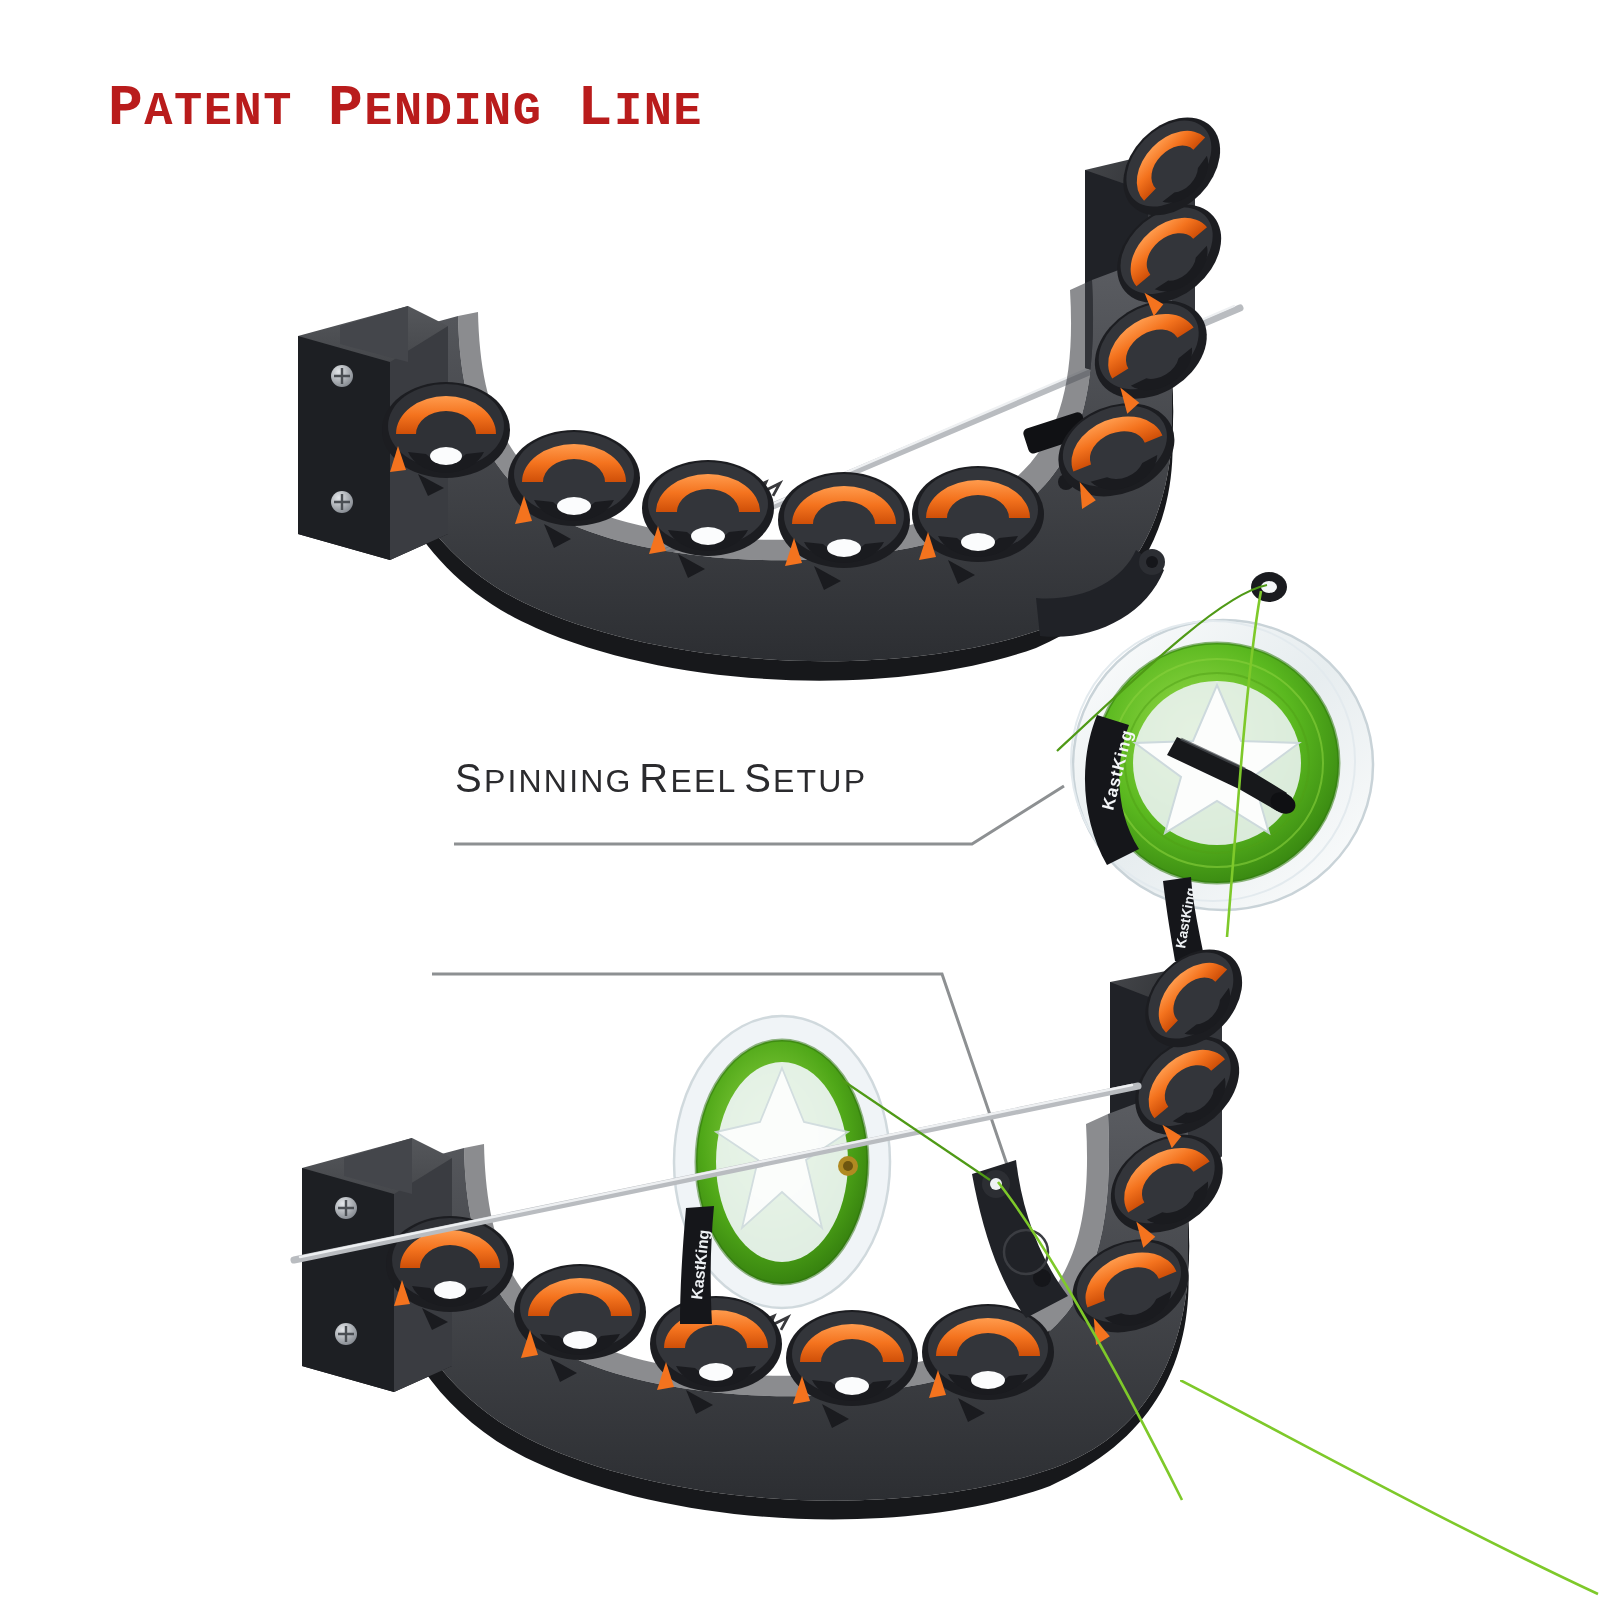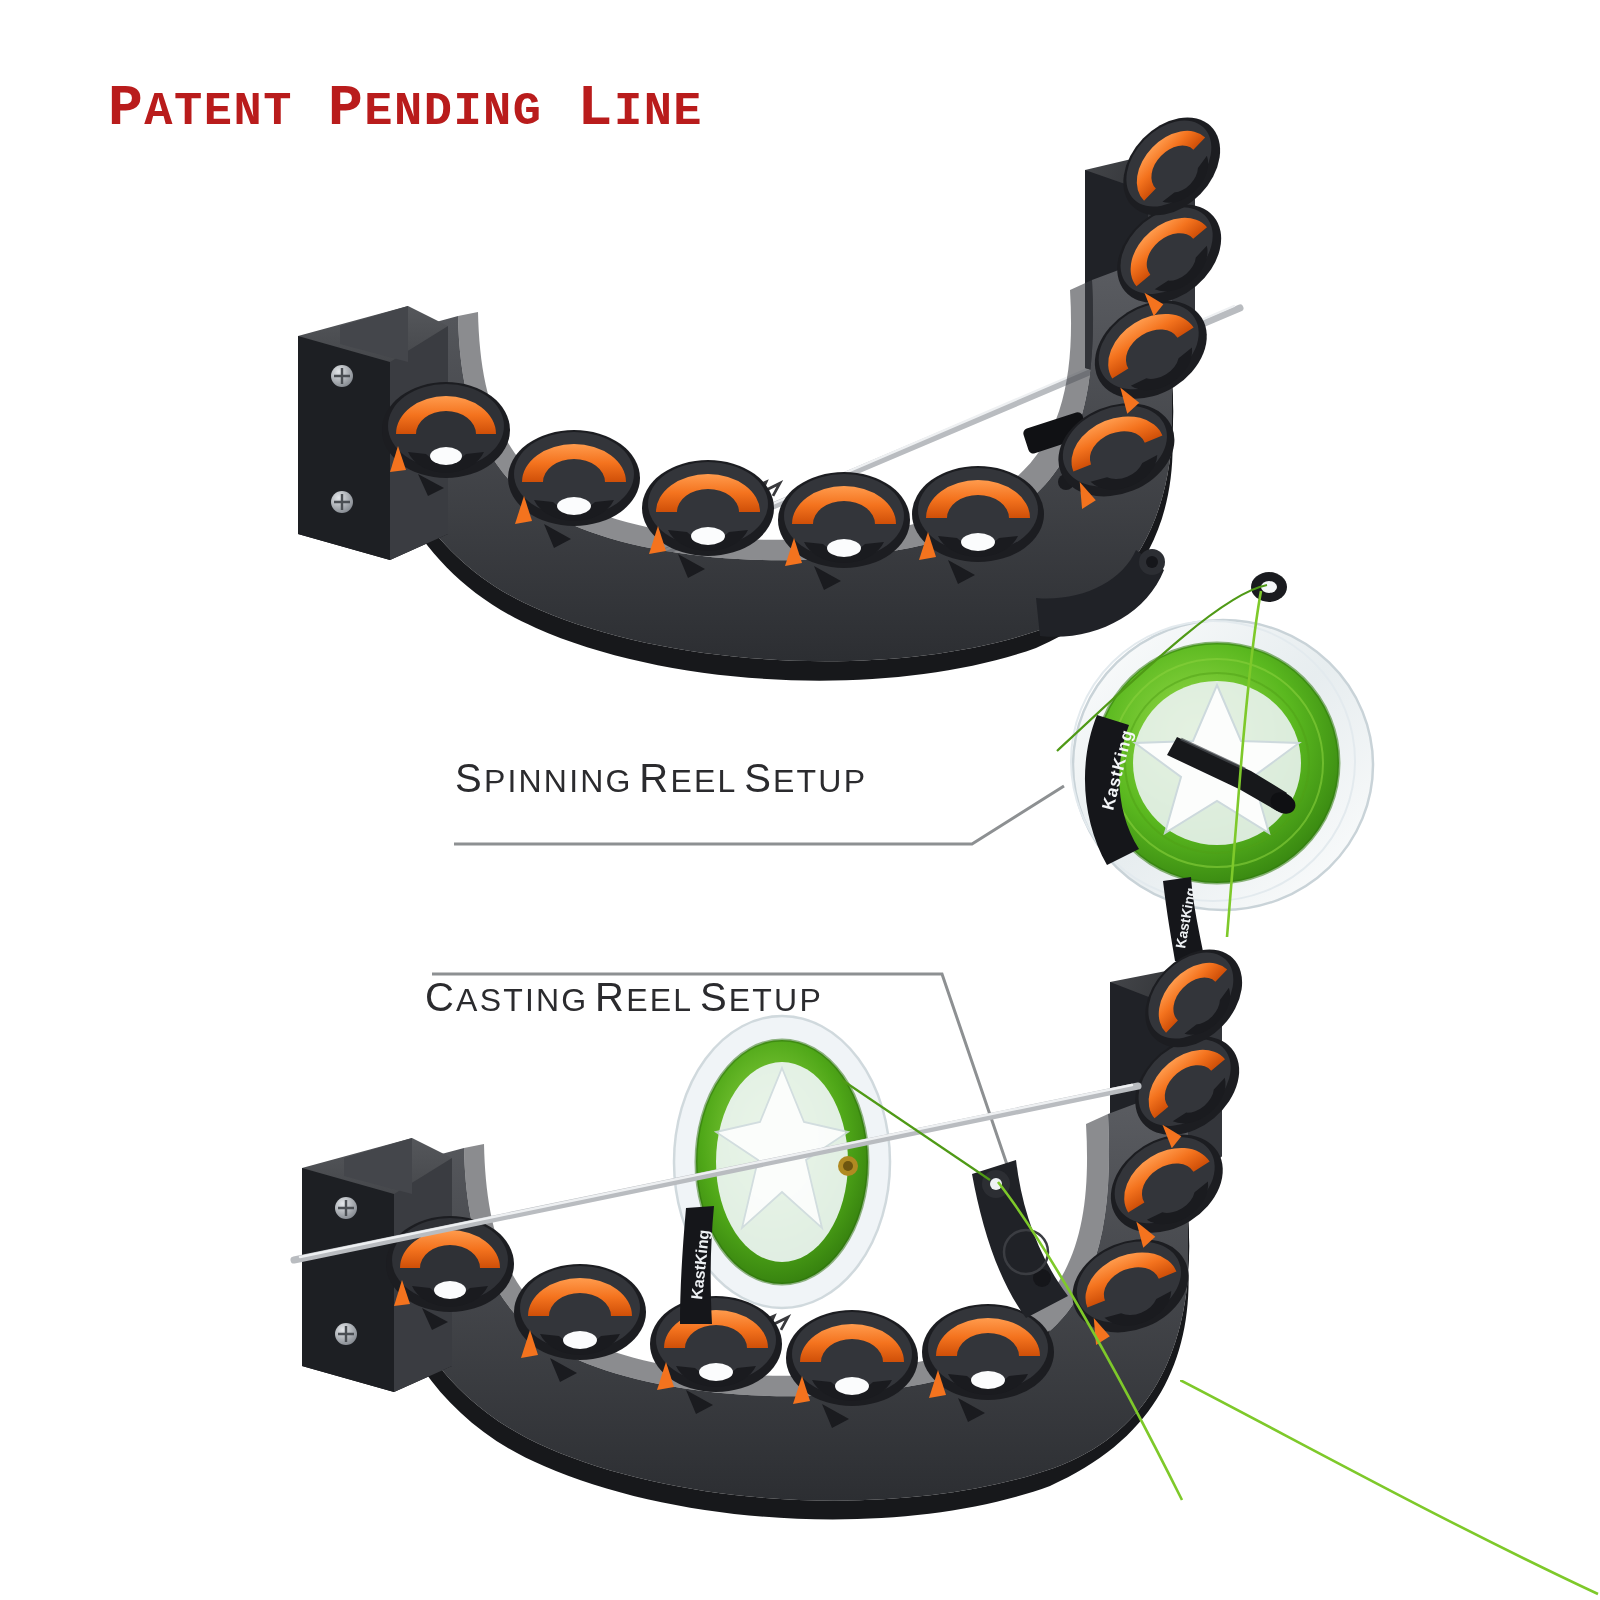--- a/index.html
+++ b/index.html
@@ -307,23 +307,20 @@
     </svg>
   </div>
 
   <div class="callout" id="callout-spinning">
     <div class="txt"><span class="w"><span class="cap">S</span><span class="sm">PINNING</span></span> <span class="w"><span class="cap">R</span><span class="sm">EEL</span></span> <span class="w"><span class="cap">S</span><span class="sm">ETUP</span></span></div>
   </div>
   <svg class="leadline" style="left:452px;top:784px;" width="660" height="70" viewBox="0 0 660 70">
     <path d="M2,60 L520,60 L612,2"></path>
   </svg>
 
-  <div class="callout" id="callout-casting">
-    <div class="txt"><span class="w"><span class="cap">C</span><span class="sm">ASTING</span></span> <span class="w"><span class="cap">R</span><span class="sm">EEL</span></span> <span class="w"><span class="cap">S</span><span class="sm">ETUP</span></span></div>
-  </div>
   <svg class="leadline" style="left:430px;top:970px;" width="620" height="270" viewBox="0 0 620 270">
     <path d="M2,4 L512,4 L600,262"></path>
   </svg>
 
   <div class="unit" id="rack-bottom" style="left:282px;top:960px;">
     <svg class="prod" width="1140" height="600" viewBox="0 0 1140 600">
       <defs>
         <linearGradient id="b2blk1" x1="0" y1="0" x2="0" y2="1">
           <stop offset="0" stop-color="#55575b"></stop>
             <stop offset=".45" stop-color="#35373b"></stop>

